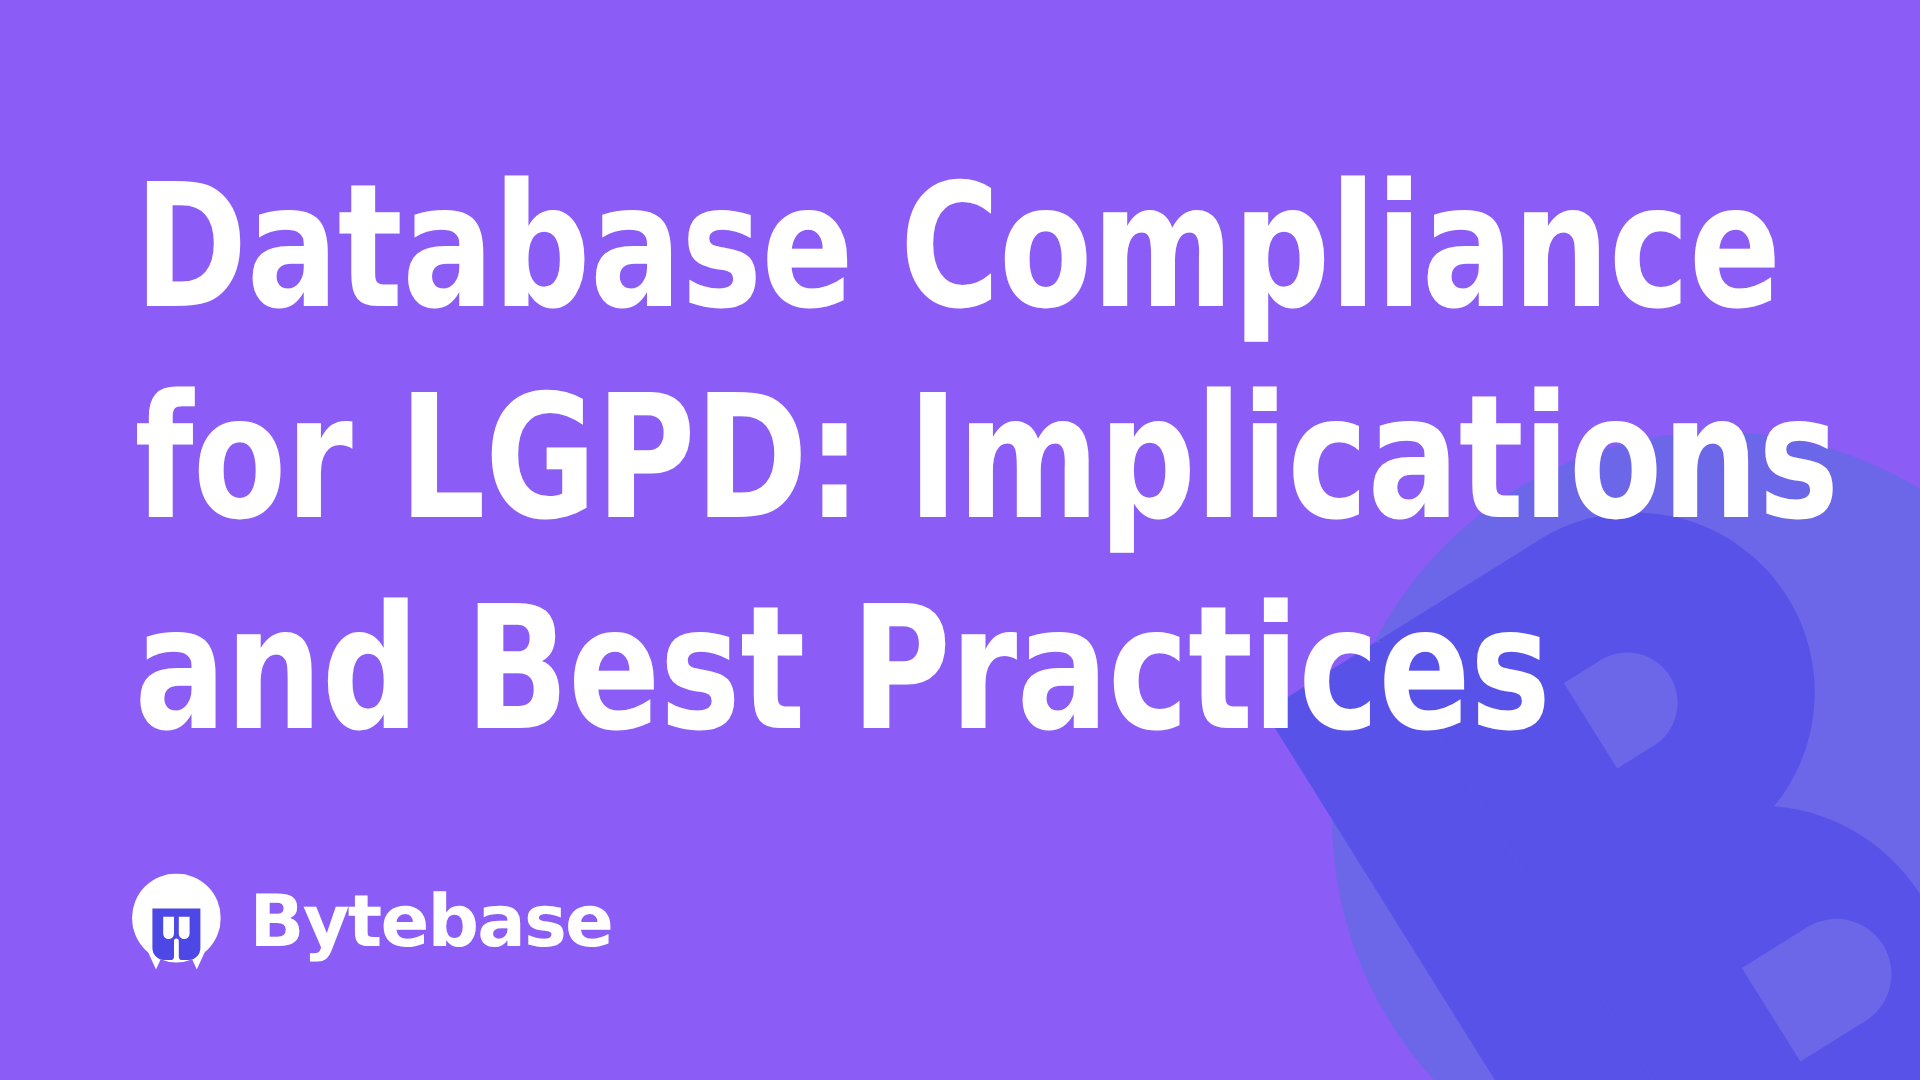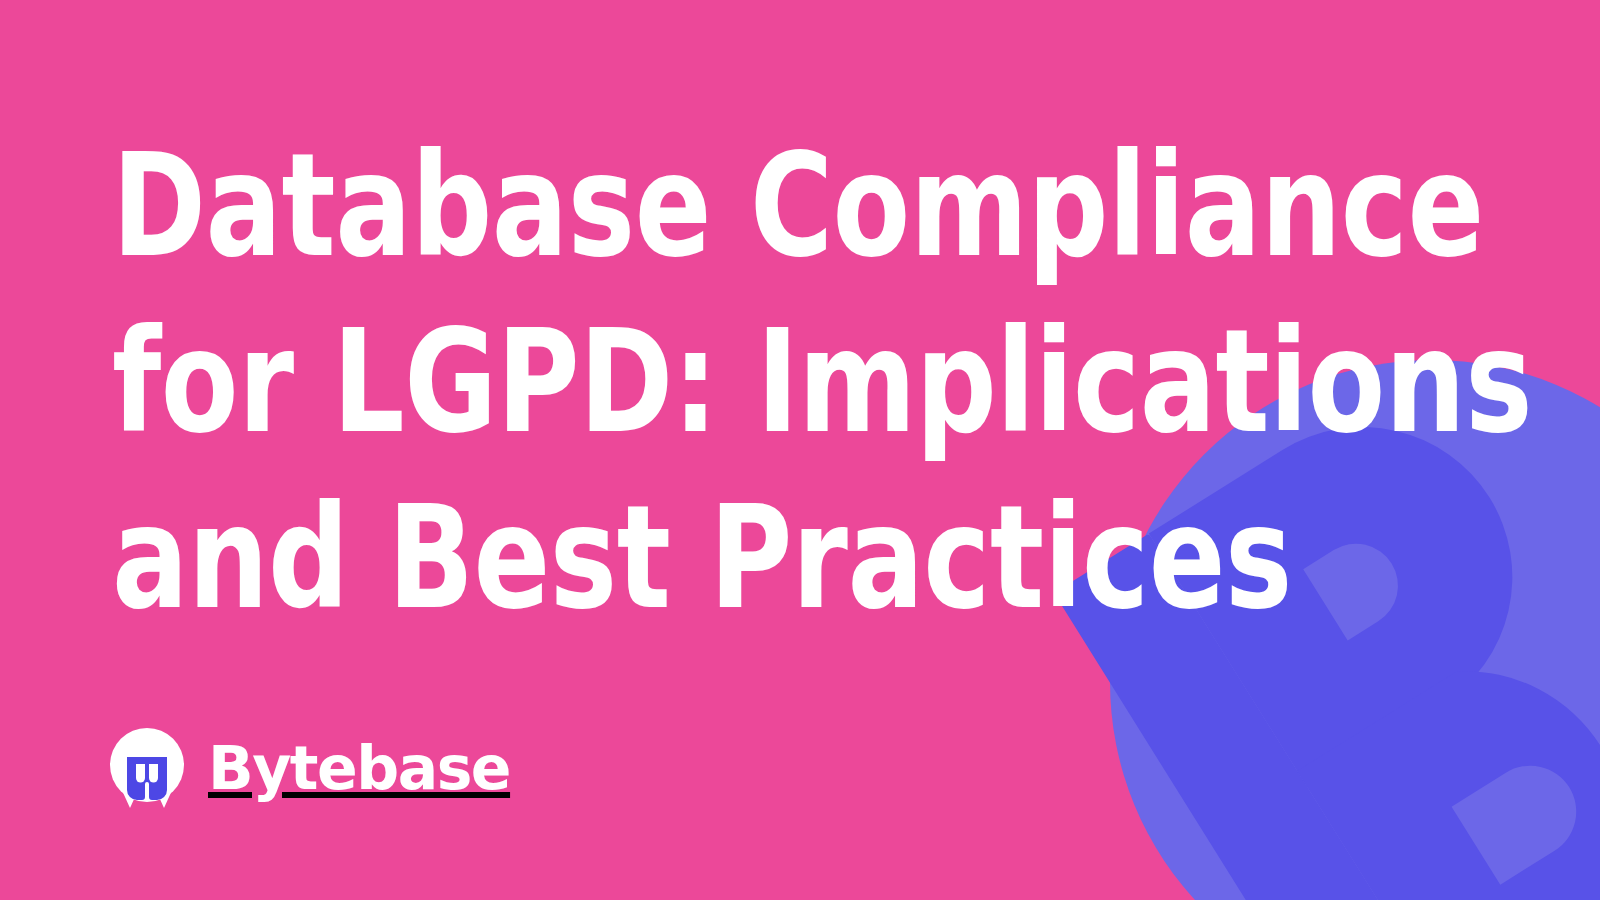--- a/index.html
+++ b/index.html
@@ -10,21 +10,21 @@
     width: 1600px;
     height: 900px;
     overflow: hidden;
     font-family: "Liberation Sans", sans-serif;
   }
 
   #banner {
     position: relative;
     width: 1600px;
     height: 900px;
-    background: #ec4899;
+    background: #8b5cf6;
     overflow: hidden;
   }
 
   
   #watermark {
     position: absolute;
     inset: 0;
     pointer-events: none;
   }
 
@@ -51,21 +51,20 @@
 
   
   #logo-lockup {
     position: absolute;
     left: 110px;
     top: 728px;
     display: flex;
     align-items: center;
     gap: 24px;
     z-index: 3;
-    text-decoration: underline;
   }
   #logo-mark {
     width: 74px;
     height: 80px;
     display: block;
     flex: none;
   }
   #logo-wordmark {
     color: #ffffff;
     font-family: "DejaVu Sans", "Liberation Sans", sans-serif;

